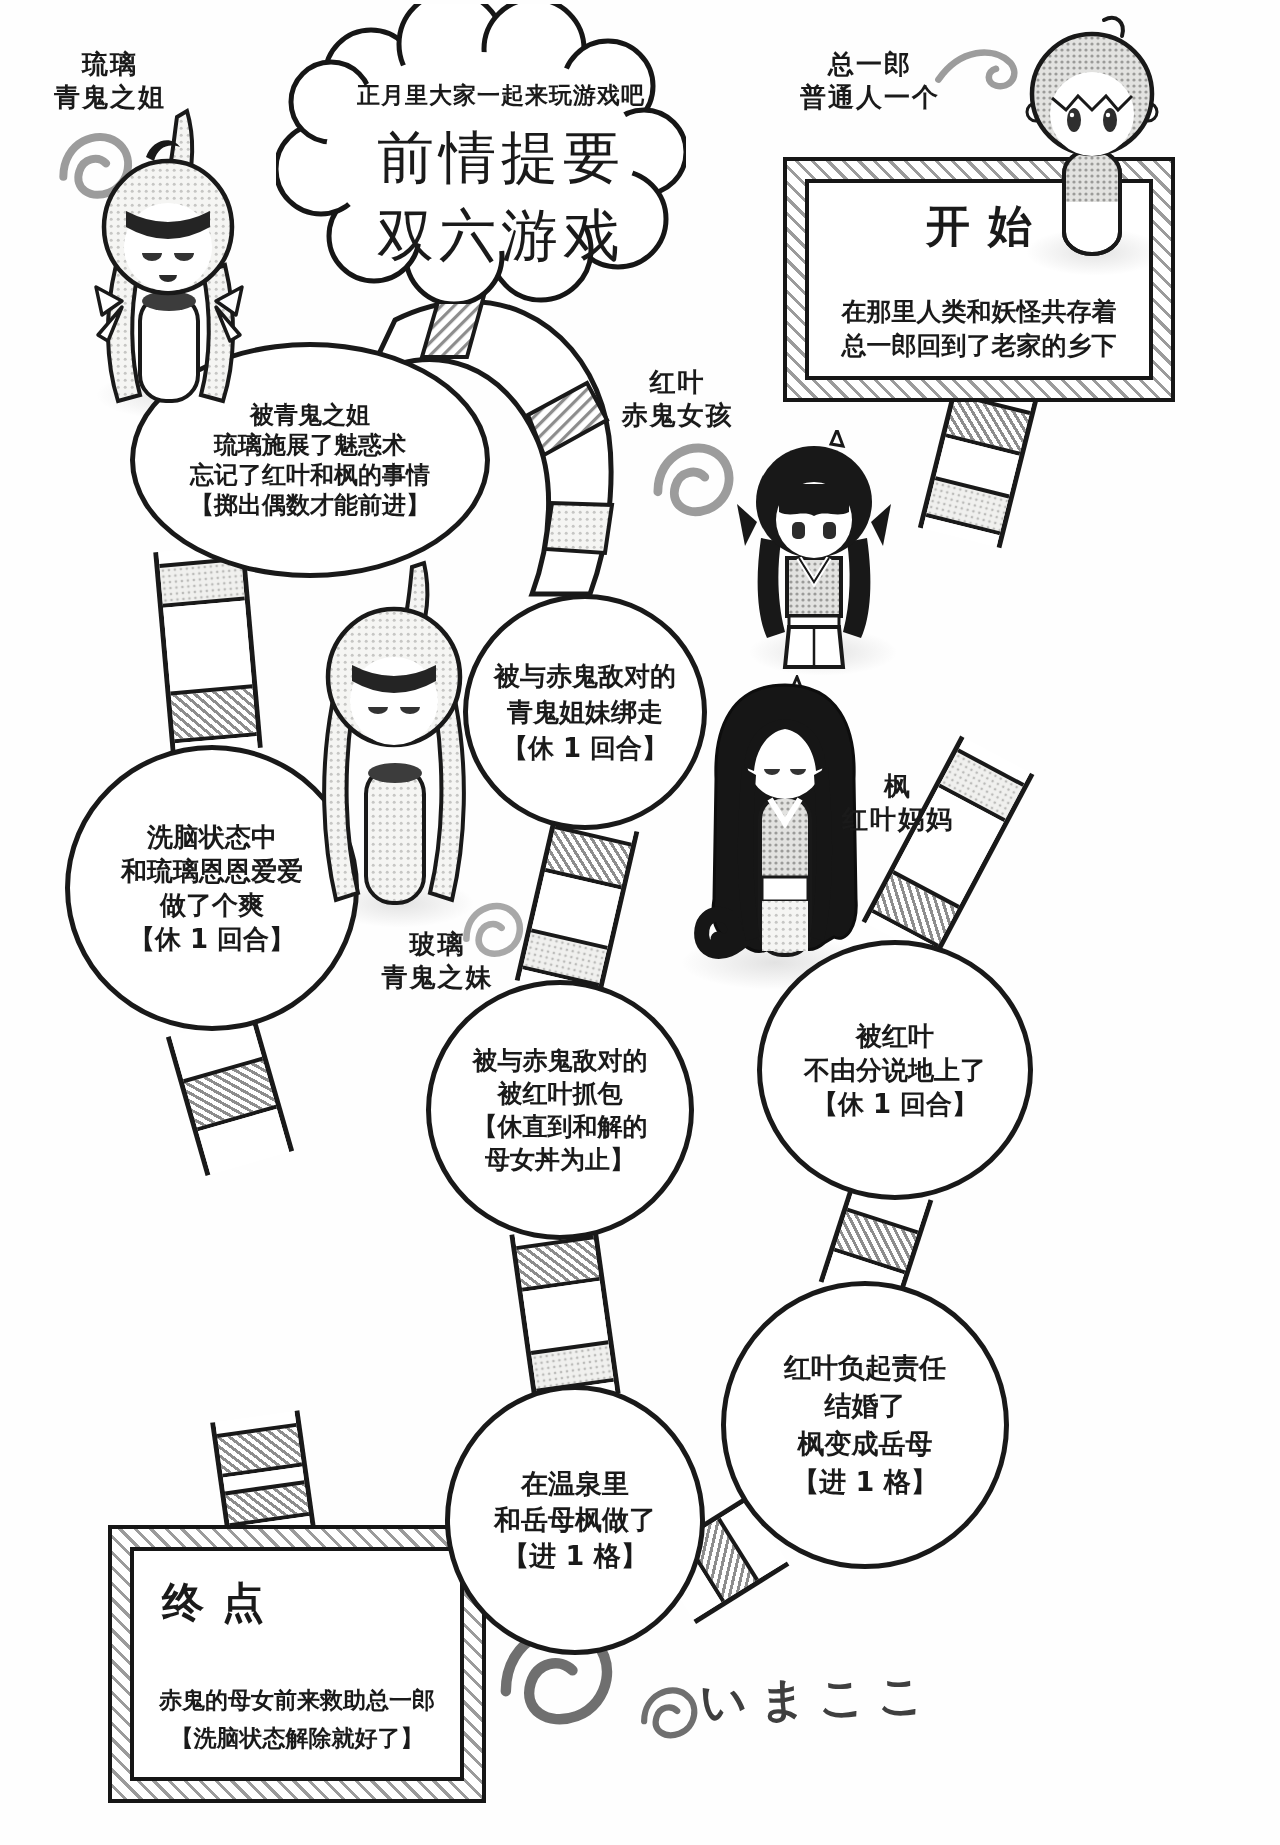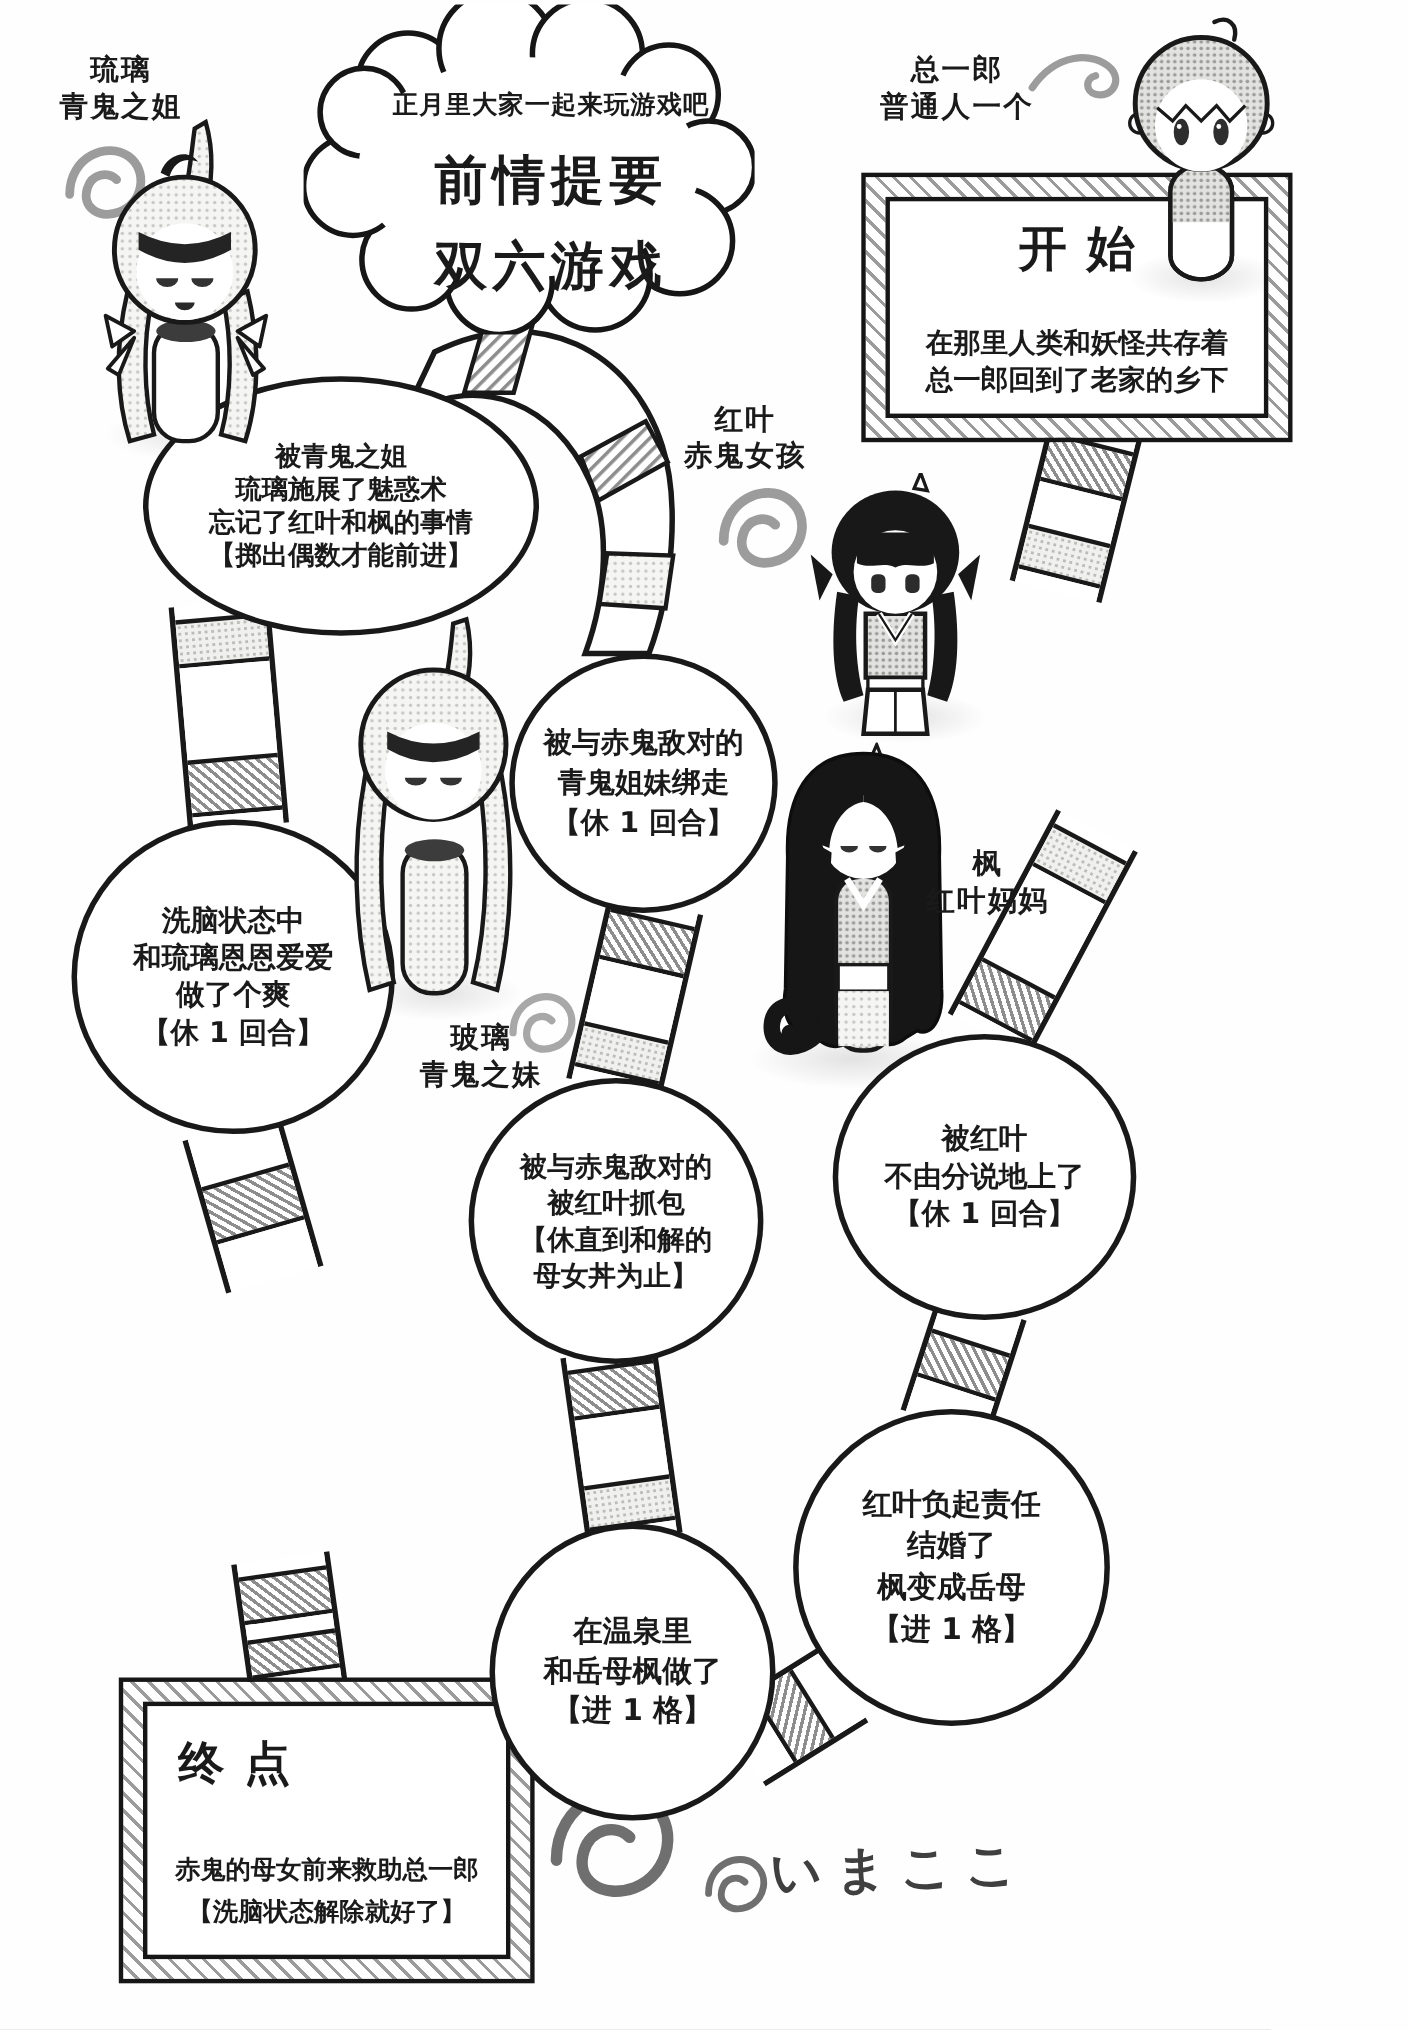--- a/index.html
+++ b/index.html
@@ -8,21 +8,21 @@
     background:#fefefe;overflow:hidden;
     font-family:"DejaVu Sans",sans-serif;color:#1a1a1a;
   }
   
   .char-label{position:absolute;text-align:center;font-weight:bold;z-index:45;}
   .char-label .nm,.char-label .rl{display:block;font-size:26px;line-height:33px;letter-spacing:2px;}
   
   .cloud-svg{position:absolute;z-index:20;}
   .cloud-text{position:absolute;z-index:21;text-align:center;font-weight:bold;}
   .cloud-sub{font-size:23px;letter-spacing:1px;}
-  .cloud-title{font-size:48px;font-weight:700;letter-spacing:5px;margin-top:12px;}
+  .cloud-title{font-size:57px;font-weight:400;letter-spacing:5px;}
   
   .frame{
     position:absolute;z-index:25;box-sizing:border-box;
     border:4px solid #161616;padding:18px;
     background:repeating-linear-gradient(45deg,#ffffff 0 8px,#9b9b9b 8px 11px);
     margin-left:13px;
   }
   .frame-inner{position:relative;width:100%;height:100%;box-sizing:border-box;border:4px solid #161616;background:#fff;}
   .frame-title{position:absolute;left:0;right:0;text-align:center;font-weight:bold;font-size:44px;letter-spacing:18px;text-indent:18px;}
   .frame-title.left{text-align:left;padding-left:28px;text-indent:0;}

